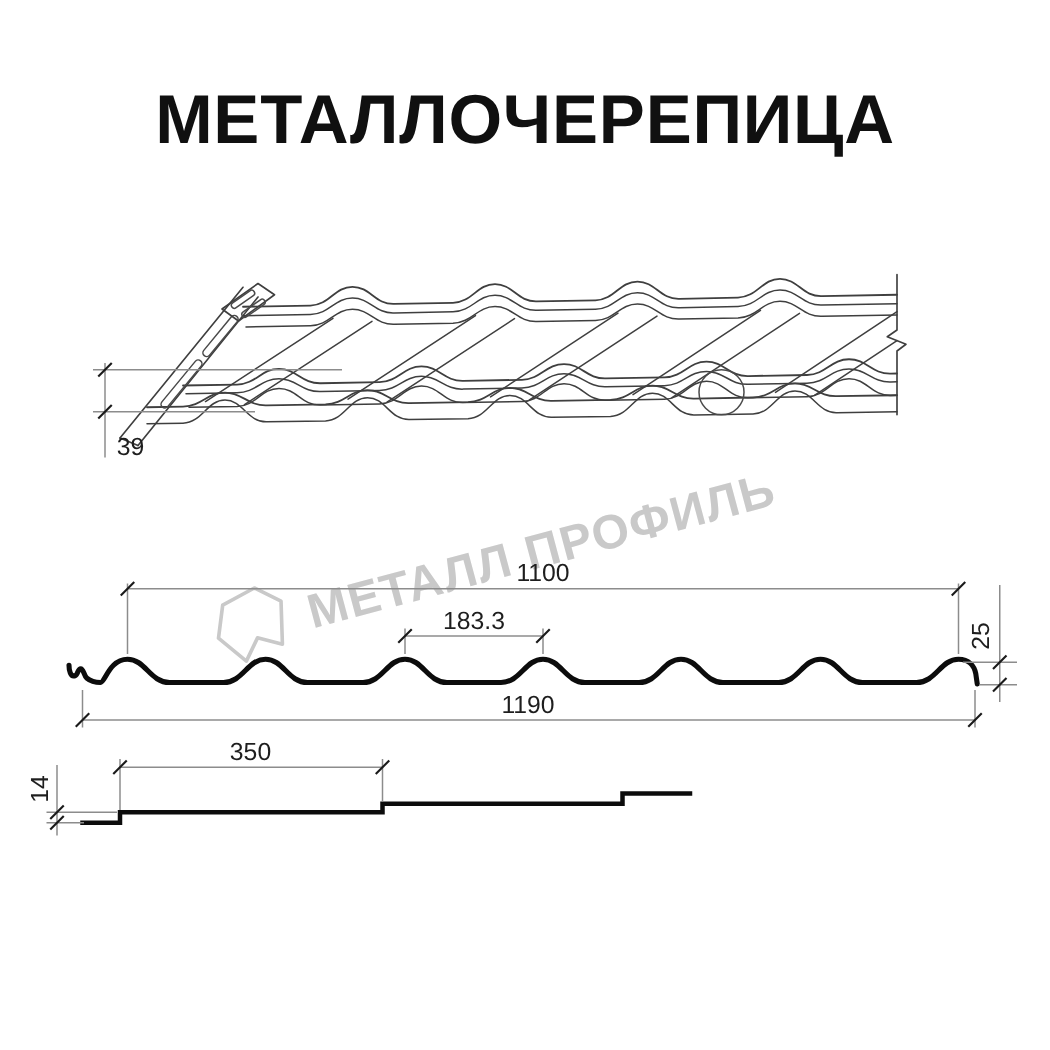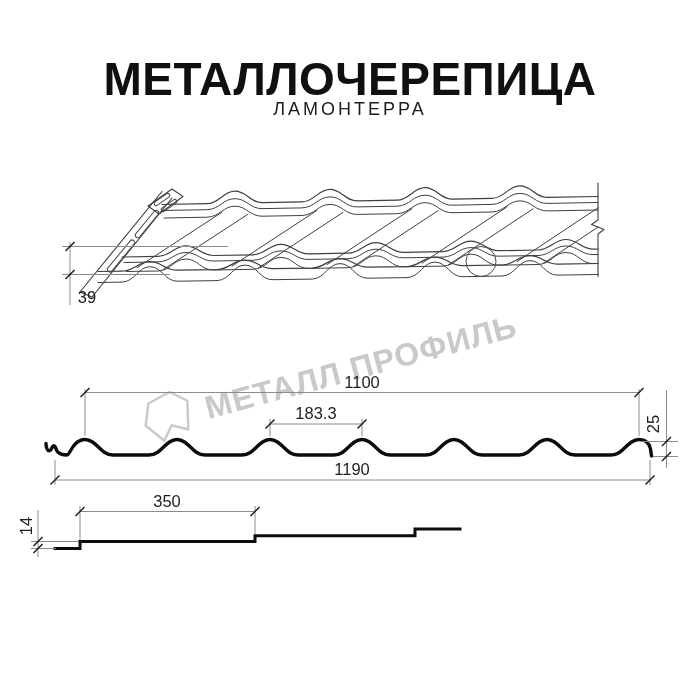--- a/index.html
+++ b/index.html
@@ -28,21 +28,20 @@
 <div class="page">
 
   <div class="watermark">
     <svg class="wm-logo" viewBox="0 0 60 60">
       <path d="M6 31 L15 9 L40 3 L56 17 L49 47 L33 38 L21 52 Z" fill="none" stroke="#c9c9c9" stroke-width="2.6" stroke-linejoin="round"></path>
     </svg>
     <span class="wm-text">МЕТАЛЛ ПРОФИЛЬ</span>
   </div>
 
   <div class="title">МЕТАЛЛОЧЕРЕПИЦА</div>
-  <div class="subtitle">ЛАМОНТЕРРА</div>
 
   <svg id="art" class="art" viewBox="0 0 700 700">
 
     <g id="iso-gen">
         <path d="M137 267.7 L222 212.2" fill="none" stroke="#3f3f3f" stroke-width="1" stroke-linecap="round" stroke-linejoin="round"></path>
         <path d="M163 269.7 L248 214.2" fill="none" stroke="#3f3f3f" stroke-width="1" stroke-linecap="round" stroke-linejoin="round"></path>
         <path d="M232 266.1 L317 210.4" fill="none" stroke="#3f3f3f" stroke-width="1" stroke-linecap="round" stroke-linejoin="round"></path>
         <path d="M258 268.1 L343 212.4" fill="none" stroke="#3f3f3f" stroke-width="1" stroke-linecap="round" stroke-linejoin="round"></path>
         <path d="M327 264.6 L412 208.7" fill="none" stroke="#3f3f3f" stroke-width="1" stroke-linecap="round" stroke-linejoin="round"></path>
         <path d="M353 266.6 L438 210.7" fill="none" stroke="#3f3f3f" stroke-width="1" stroke-linecap="round" stroke-linejoin="round"></path>

